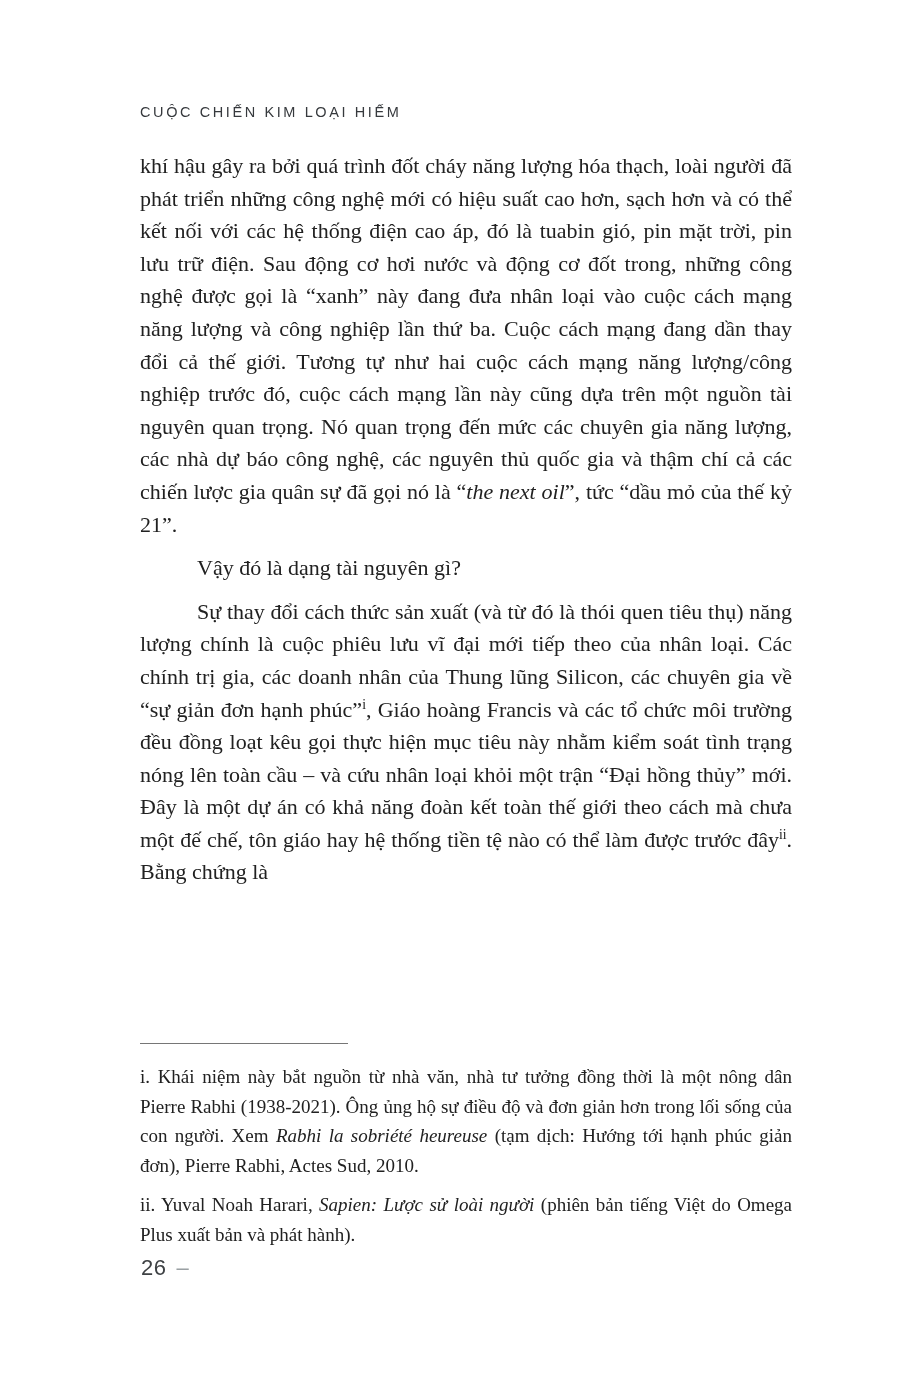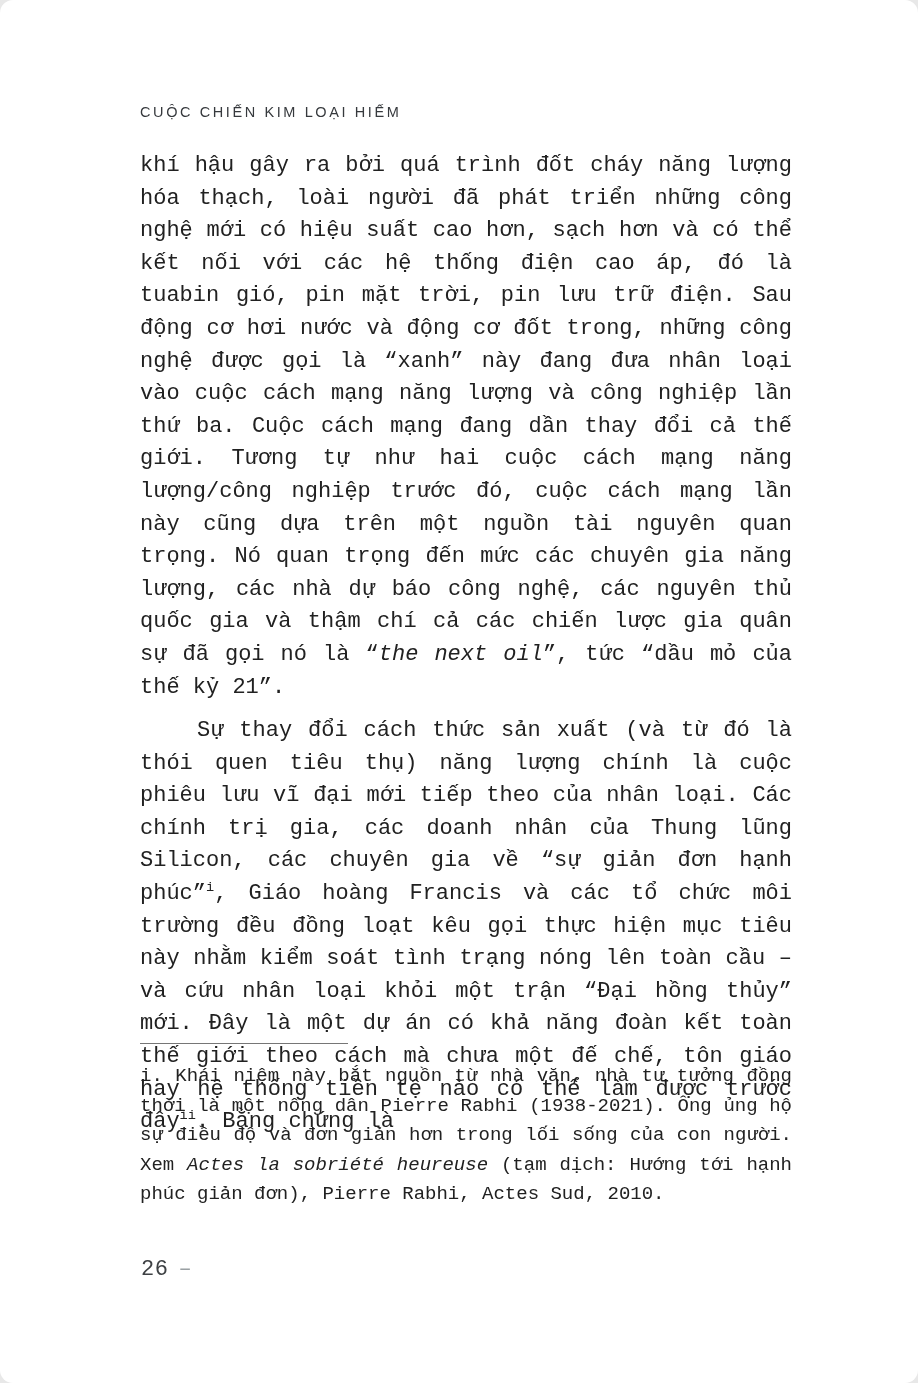--- a/index.html
+++ b/index.html
@@ -1,26 +1,25 @@
 <!DOCTYPE html>
 <html lang="vi"><head>
 <meta charset="utf-8">
 <style>
-  * { margin: 0; padding: 0; box-sizing: border-box; font-family: Liberation Mono, monospace; }
+  * { margin: 0; padding: 0; box-sizing: border-box; }
   html, body { background: #e8e8e8; }
   .page {
     position: relative;
     width: 918px;
     height: 1383px;
     background: #ffffff;
     margin: 0 auto;
     overflow: hidden;
     font-family: "Liberation Serif", "DejaVu Serif", serif;
     color: #212121;
-    border-radius: 13px;
   }
   .running-head {
     position: absolute;
     left: 140px;
     top: 104px;
     font-family: "Liberation Sans", "DejaVu Sans", sans-serif;
     font-size: 14.5px;
     font-weight: 400;
     letter-spacing: 2.6px;
     color: #36393d;
@@ -80,26 +79,28 @@
 </style>
 </head>
 <body>
 
 <div class="page">
 
   <div class="running-head">CUỘC CHIẾN KIM LOẠI HIẾM</div>
 
   <div class="body-text">
     <p><span>khí hậu gây ra bởi quá trình đốt cháy năng lượng hóa thạch, loài người đã phát triển những công nghệ mới có hiệu suất cao hơn, sạch hơn và có thể kết nối với các hệ thống điện cao áp, đó là tuabin gió, pin mặt trời, pin lưu trữ điện. Sau động cơ hơi nước và động cơ đốt trong, những công nghệ được gọi là “xanh” này đang đưa nhân loại vào cuộc cách mạng năng lượng và công nghiệp lần thứ ba. Cuộc cách mạng đang dần thay đổi cả thế giới. Tương tự như hai cuộc cách mạng năng lượng/công nghiệp trước đó, cuộc cách mạng lần này cũng dựa trên một nguồn tài nguyên quan trọng. Nó quan trọng đến mức các chuyên gia năng lượng, các nhà dự báo công nghệ, các nguyên thủ quốc gia và thậm chí cả các chiến lược gia quân sự đã gọi nó là “</span><em>the next oil</em><span>”, tức “dầu mỏ của thế kỷ 21”.</span></p>
+    <p class="para-indent"><span>Vậy đó là dạng tài nguyên gì?</span></p>
     <p class="para-indent"><span>Sự thay đổi cách thức sản xuất (và từ đó là thói quen tiêu thụ) năng lượng chính là cuộc phiêu lưu vĩ đại mới tiếp theo của nhân loại. Các chính trị gia, các doanh nhân của Thung lũng Silicon, các chuyên gia về “sự giản đơn hạnh phúc”</span><sup>i</sup><span>, Giáo hoàng Francis và các tổ chức môi trường đều đồng loạt kêu gọi thực hiện mục tiêu này nhằm kiểm soát tình trạng nóng lên toàn cầu – và cứu nhân loại khỏi một trận “Đại hồng thủy” mới. Đây là một dự án có khả năng đoàn kết toàn thế giới theo cách mà chưa một đế chế, tôn giáo hay hệ thống tiền tệ nào có thể làm được trước đây</span><sup>ii</sup><span>. Bằng chứng là</span></p>
   </div>
 
   <div class="footnote-rule"></div>
 
   <div class="footnotes">
-    <p><span>i. Khái niệm này bắt nguồn từ nhà văn, nhà tư tưởng đồng thời là một nông dân Pierre Rabhi (1938-2021). Ông ủng hộ sự điều độ và đơn giản hơn trong lối sống của con người. Xem </span><em>Actes la sobriété heureuse</em><span> (tạm dịch: Hướng tới hạnh phúc giản đơn), Pierre Rabhi, Actes Sud, 2010.</span></p>
+    <p><span>i. Khái niệm này bắt nguồn từ nhà văn, nhà tư tưởng đồng thời là một nông dân Pierre Rabhi (1938-2021). Ông ủng hộ sự điều độ và đơn giản hơn trong lối sống của con người. Xem </span><em>Rabhi la sobriété heureuse</em><span> (tạm dịch: Hướng tới hạnh phúc giản đơn), Pierre Rabhi, Actes Sud, 2010.</span></p>
+    <p><span>ii. Yuval Noah Harari, </span><em>Sapien: Lược sử loài người</em><span> (phiên bản tiếng Việt do Omega Plus xuất bản và phát hành).</span></p>
   </div>
 
   <div class="page-footer">
     <span>26</span><span class="dash">–</span>
   </div>
 
 </div>
 
 </body></html>

